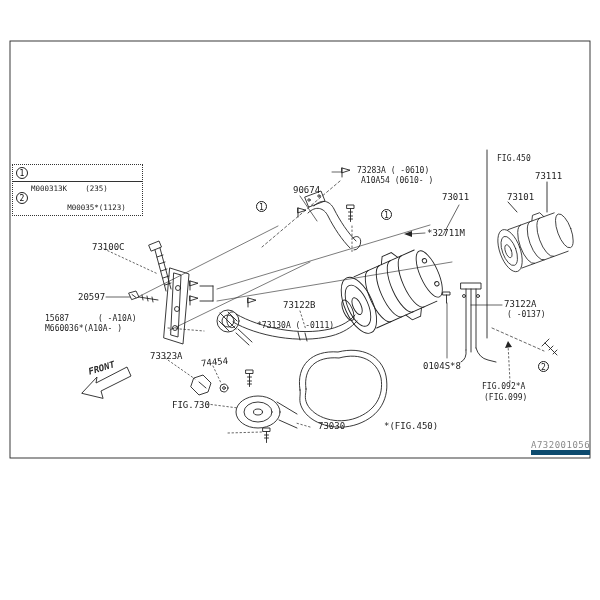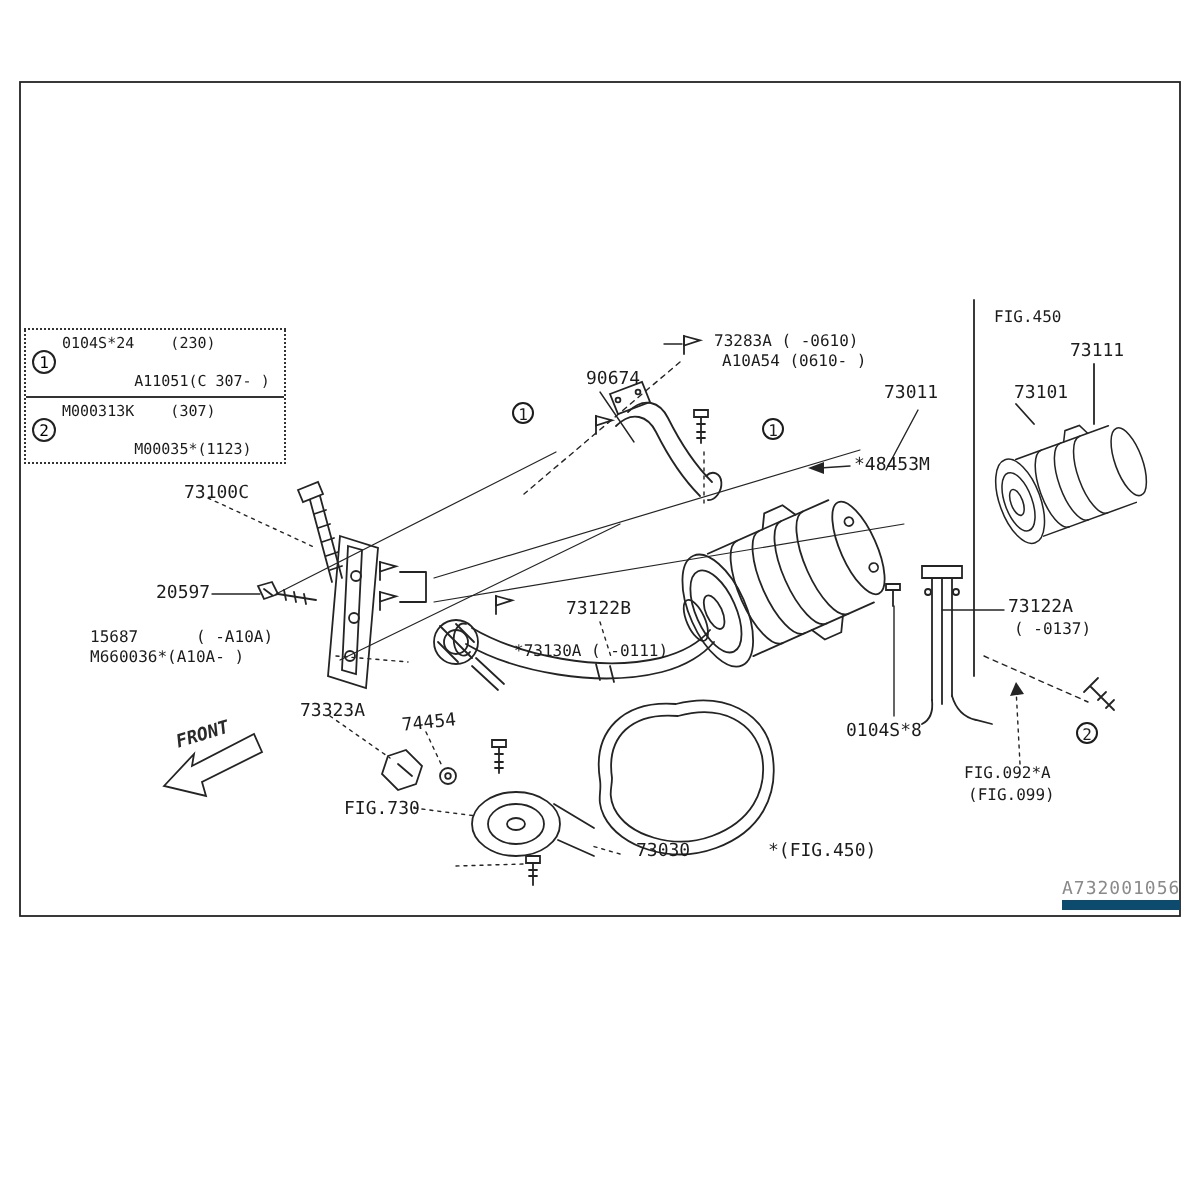--- a/index.html
+++ b/index.html
@@ -190,26 +190,24 @@
       <line x1="410" y1="234" x2="425" y2="233"></line>
       <path d="M404 234 l8 -3 0 6 z" fill="#242424" stroke="none"></path>
     </g>
 
     <path d="M82 393 L97 377 L96 383 L127 367 L131 376 L101 391 L103 398 Z"></path>
   </svg>
 
   <div class="legend">
     <div class="legend-row">
       <span class="legend-num">1</span>
-      <span class="legend-text"><span>0104S*24    (230)</span><br>
-        <span>A11051(C 307- )</span></span>
     </div>
     <div class="legend-row">
       <span class="legend-num">2</span>
-      <span class="legend-text"><span>M000313K    (307)</span><br>
+      <span class="legend-text"><span>M000313K    (235)</span><br>
         <span>M00035*(1123)</span></span>
     </div>
   </div>
 
   <span class="lbl" style="left:92px;top:242px">73100C</span>
   <span class="lbl" style="left:78px;top:292px">20597</span>
   <span class="lbl sm" style="left:45px;top:314px">15687      ( -A10A)</span>
   <span class="lbl sm" style="left:45px;top:324px">M660036*(A10A- )</span>
   <span class="lbl" style="left:150px;top:351px">73323A</span>
   <span class="lbl rot6" style="left:201px;top:357px">74454</span>
@@ -218,21 +216,21 @@
   <span class="lbl" style="left:384px;top:421px">*(FIG.450)</span>
   <span class="lbl" style="left:423px;top:361px">0104S*8</span>
   <span class="lbl sm" style="left:482px;top:382px">FIG.092*A</span>
   <span class="lbl sm" style="left:484px;top:393px">(FIG.099)</span>
   <span class="lbl" style="left:283px;top:300px">73122B</span>
   <span class="lbl sm" style="left:257px;top:321px">*73130A ( -0111)</span>
   <span class="lbl" style="left:293px;top:185px">90674</span>
   <span class="lbl sm" style="left:357px;top:166px">73283A ( -0610)</span>
   <span class="lbl sm" style="left:361px;top:176px">A10A54 (0610- )</span>
   <span class="lbl" style="left:442px;top:192px">73011</span>
-  <span class="lbl" style="left:427px;top:228px">*48453M</span>
+  <span class="lbl" style="left:427px;top:228px">*32711M</span>
   <span class="lbl sm" style="left:497px;top:154px">FIG.450</span>
   <span class="lbl" style="left:535px;top:171px">73111</span>
   <span class="lbl" style="left:507px;top:192px">73101</span>
   <span class="lbl" style="left:504px;top:299px">73122A</span>
   <span class="lbl sm" style="left:507px;top:310px">( -0137)</span>
 
   <span class="circ" style="left:256px;top:201px">1</span>
   <span class="circ" style="left:381px;top:209px">1</span>
   <span class="circ" style="left:538px;top:361px">2</span>
 

